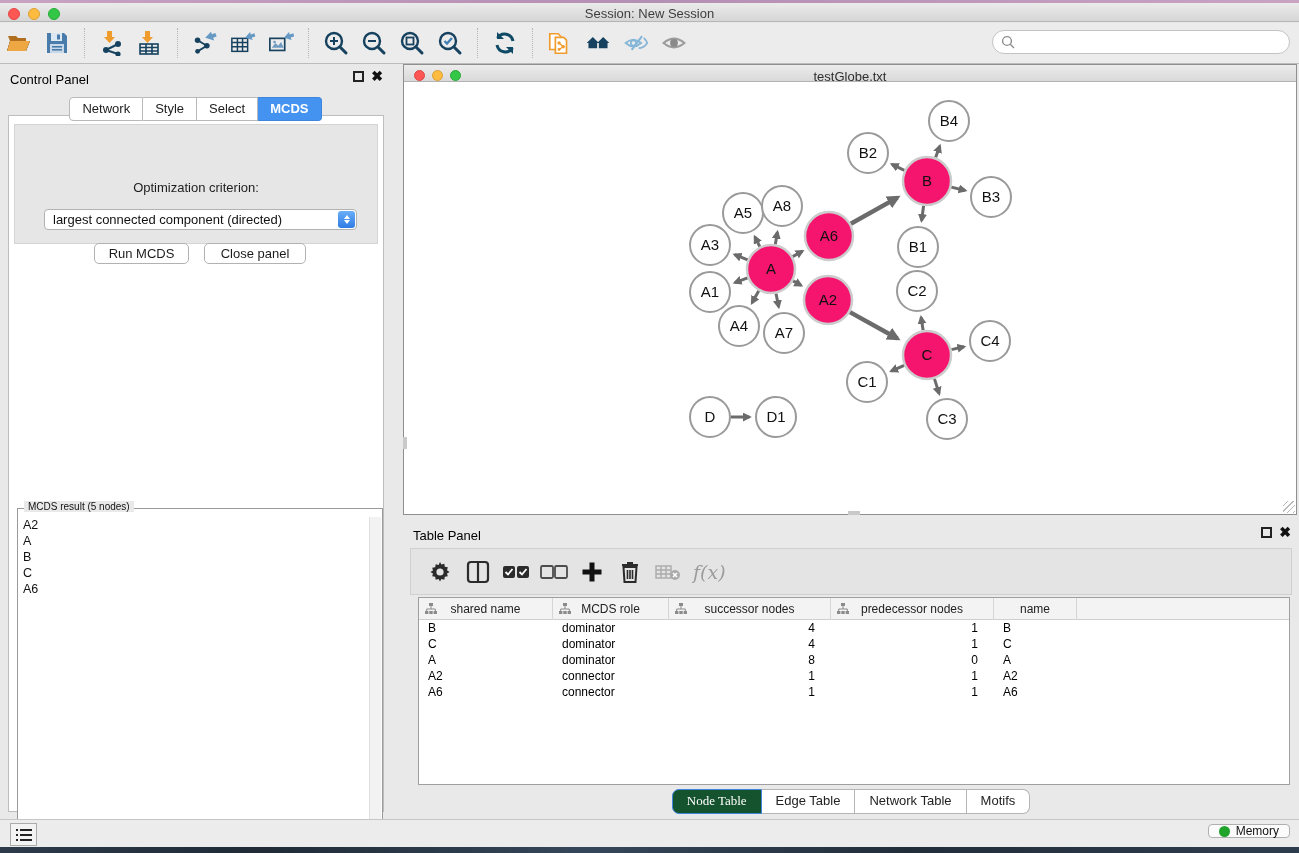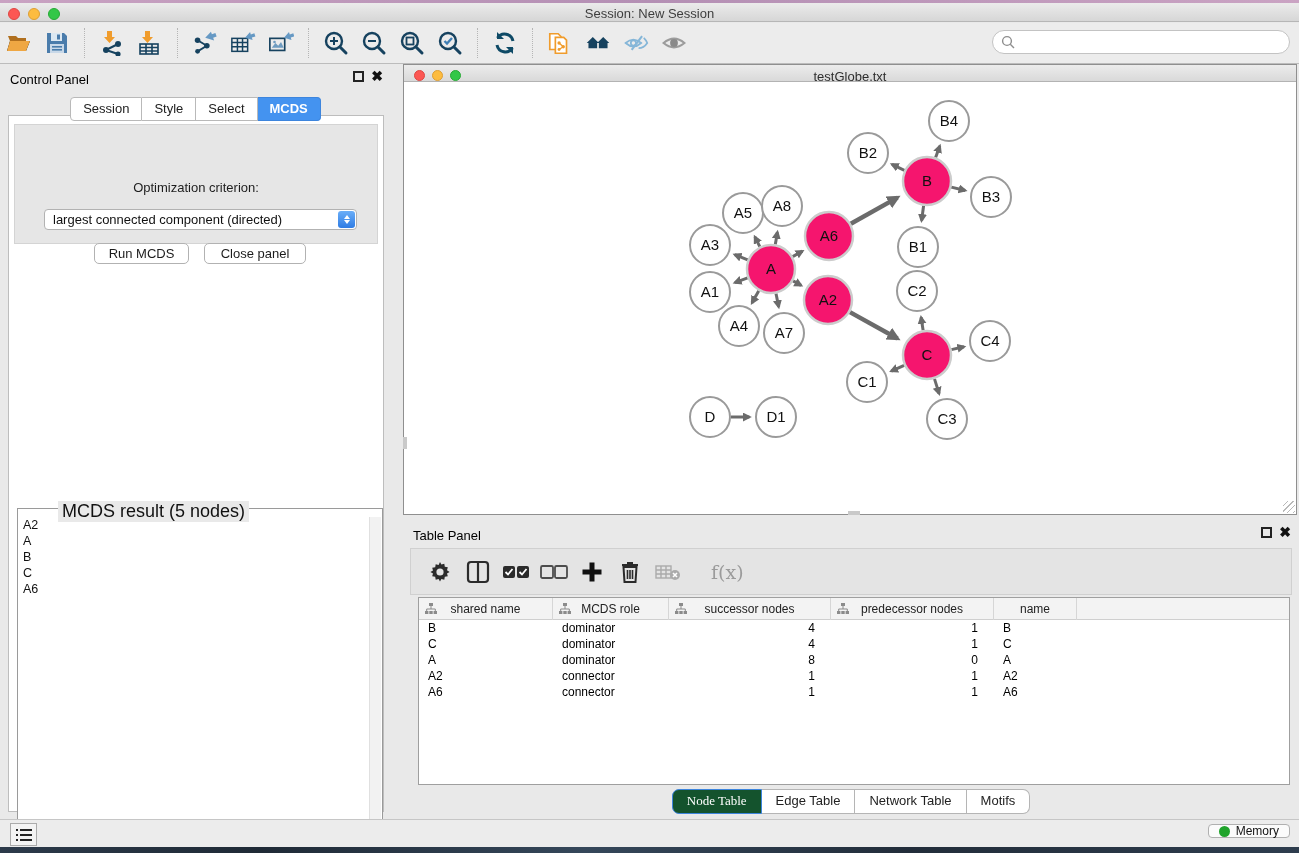--- a/index.html
+++ b/index.html
@@ -51,21 +51,21 @@
   .stepper { position:absolute; right:1px; top:1px; width:17px; height:17px; border-radius:3px;
     background:linear-gradient(#6aaef8,#2f7ce4); display:flex; flex-direction:column; align-items:center; justify-content:center; gap:1px; }
   .stepper .up, .stepper .dn { width:0; height:0; border-left:3.5px solid transparent; border-right:3.5px solid transparent; }
   .stepper .up { border-bottom:4px solid #fff; }
   .stepper .dn { border-top:4px solid #fff; }
   .cp-btn { position:absolute; top:127px; height:21px; background:#fff; border:1px solid #b2b2b2;
     border-radius:5px; font-size:13px; color:#1c1c1c; display:flex; align-items:center; justify-content:center; }
   .btn-run { left:85px; width:95px; }
   .btn-close { left:195px; width:102px; }
   .result-fs { position:absolute; left:8px; top:392px; width:366px; height:340px; border:1px solid #9a9a9a; background:#fff; }
-  .result-legend { position:absolute; left:6px; top:-8px; background:#e9e9e9; padding:0 4px; font-size:18px; color:#111;margin-left:34px; }
+  .result-legend { position:absolute; left:6px; top:-8px; background:#e9e9e9; padding:0 4px; font-size:10px; color:#111; }
   .result-list { position:absolute; left:1px; top:8px; right:13px; bottom:1px; overflow:hidden; }
   .result-item { font-size:12.5px; color:#111; line-height:16px; padding-left:4px; }
   .result-scroll { position:absolute; right:1px; top:8px; bottom:1px; width:12px; background:#f2f2f2; border-left:1px solid #e0e0e0; }
 
   
   .net { position:absolute; left:403px; top:64px; width:894px; height:451px; border:1px solid #8f8f8f; background:#fff; }
   .net-titlebar { position:absolute; left:0; top:0; right:0; height:17px; background:linear-gradient(#ececec,#d9d9d9);
     border-bottom:1px solid #b3b3b3; }
   .net-titlebar .title { position:absolute; left:0; right:0; top:4px; text-align:center; font-size:13px; color:#2e2e2e; }
   .net-lights { position:absolute; top:5px; left:10px; display:flex; gap:7px; }
@@ -73,21 +73,21 @@
   .grip { position:absolute; right:1px; bottom:1px; width:12px; height:12px;
     background:repeating-linear-gradient(135deg,transparent,transparent 3px,#b9b9b9 3px,#b9b9b9 4px); }
   .nub-left { position:absolute; left:-1px; top:372px; width:4px; height:12px; background:#c9c9c9; }
   .nub-bottom { position:absolute; left:444px; bottom:-1px; width:12px; height:4px; background:#c9c9c9; }
 
   
   .tp { position:absolute; left:403px; top:520px; width:896px; height:299px; background:#e9e9e9; }
   .tp-toolbar { position:absolute; left:7px; top:28px; right:7px; height:47px; background:#e4e4e4;
     border:1px solid #d0d0d0; display:flex; align-items:center; padding-left:10px; }
   .tp-btn { width:30px; height:30px; margin:0 4px; display:flex; align-items:center; justify-content:center; }
-  .fx { font-family:"DejaVu Serif",serif; font-size:19px; color:#9b9b9b; margin-left:24px;text-align:center; }
+  .fx { font-family:"DejaVu Serif",serif; font-style:italic; font-size:19px; color:#9b9b9b; margin-left:6px;text-align:center; }
   .tbl-wrap { position:absolute; left:15px; top:77px; width:872px; height:188px; background:#fff; border:1px solid #9f9f9f; overflow:hidden; }
   .tbl-head { display:flex; height:22px; background:#f3f3f3; border-bottom:1px solid #cfcfcf; }
   .th { position:relative; height:22px; border-right:1px solid #d6d6d6; display:flex; align-items:center; justify-content:center;
     font-size:12px; color:#222; }
   .th .tree-ic { position:absolute; left:6px; top:5px; }
   .tr { display:flex; height:16px; align-items:center; }
   .td { font-size:12px; color:#000; height:16px; line-height:16px; white-space:nowrap; }
   .td.left { padding-left:9px; text-align:left; }
   .td.right { padding-right:16px; text-align:right; }
   .tp-tabs { position:absolute; left:0; right:0; top:269px; display:flex; justify-content:center; }
@@ -263,21 +263,21 @@
     </div>
   </div>
 
   <div class="cp">
     <div class="panel-head">Control Panel</div>
     <div class="panel-icons">
       <div class="float-ic"></div>
       <div class="close-ic">✖</div>
     </div>
     <div class="cp-tabs" id="cp-tabs">
-        <span class="cp-tab">Session</span>
+        <span class="cp-tab">Network</span>
         <span class="cp-tab">Style</span>
         <span class="cp-tab">Select</span>
         <span class="cp-tab active">MCDS</span>
       </div>
     <div class="cp-box">
       <div class="cp-inner"></div>
       <div class="opt-label">Optimization criterion:</div>
       <div class="criterion">
         <span>largest connected component (directed)</span>
         <div class="stepper">

